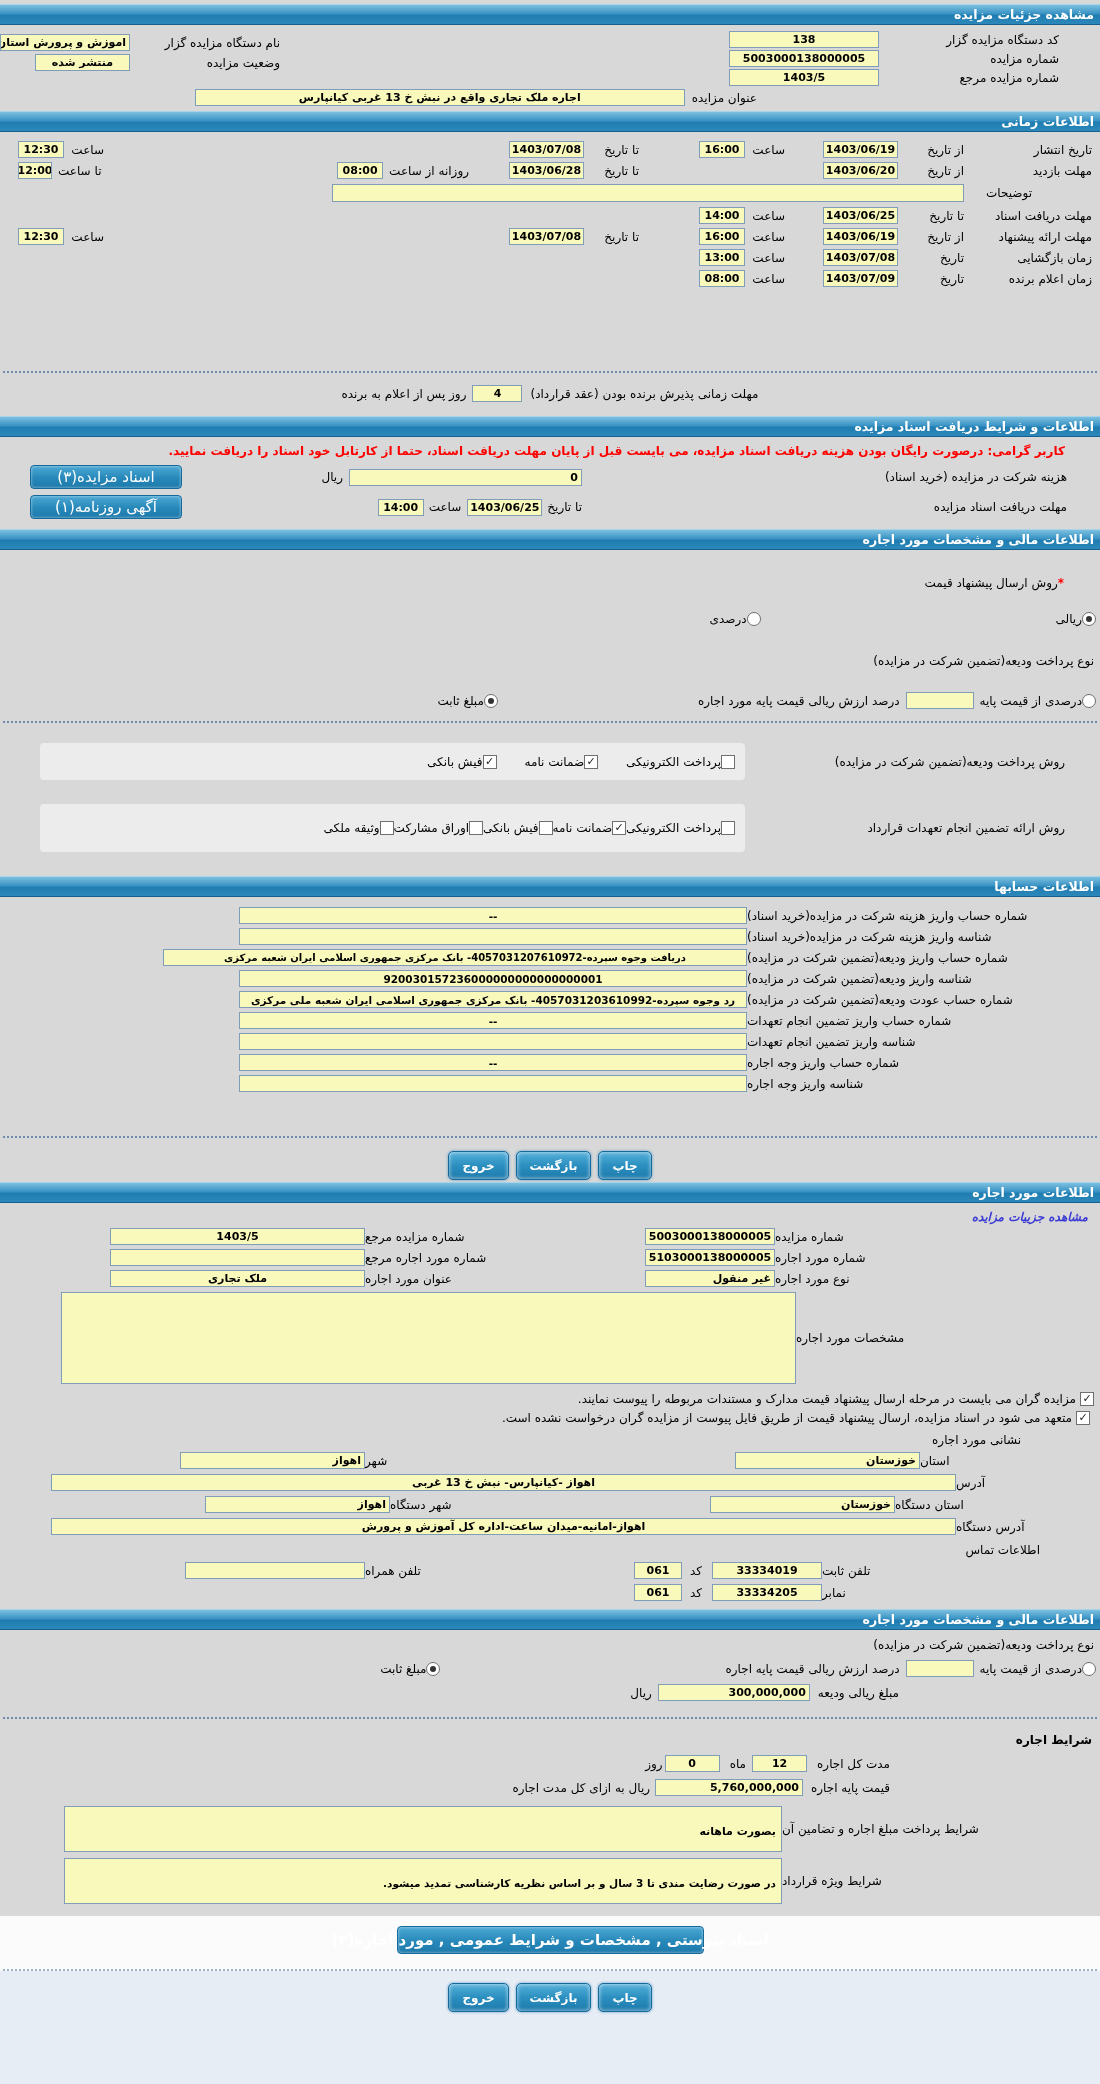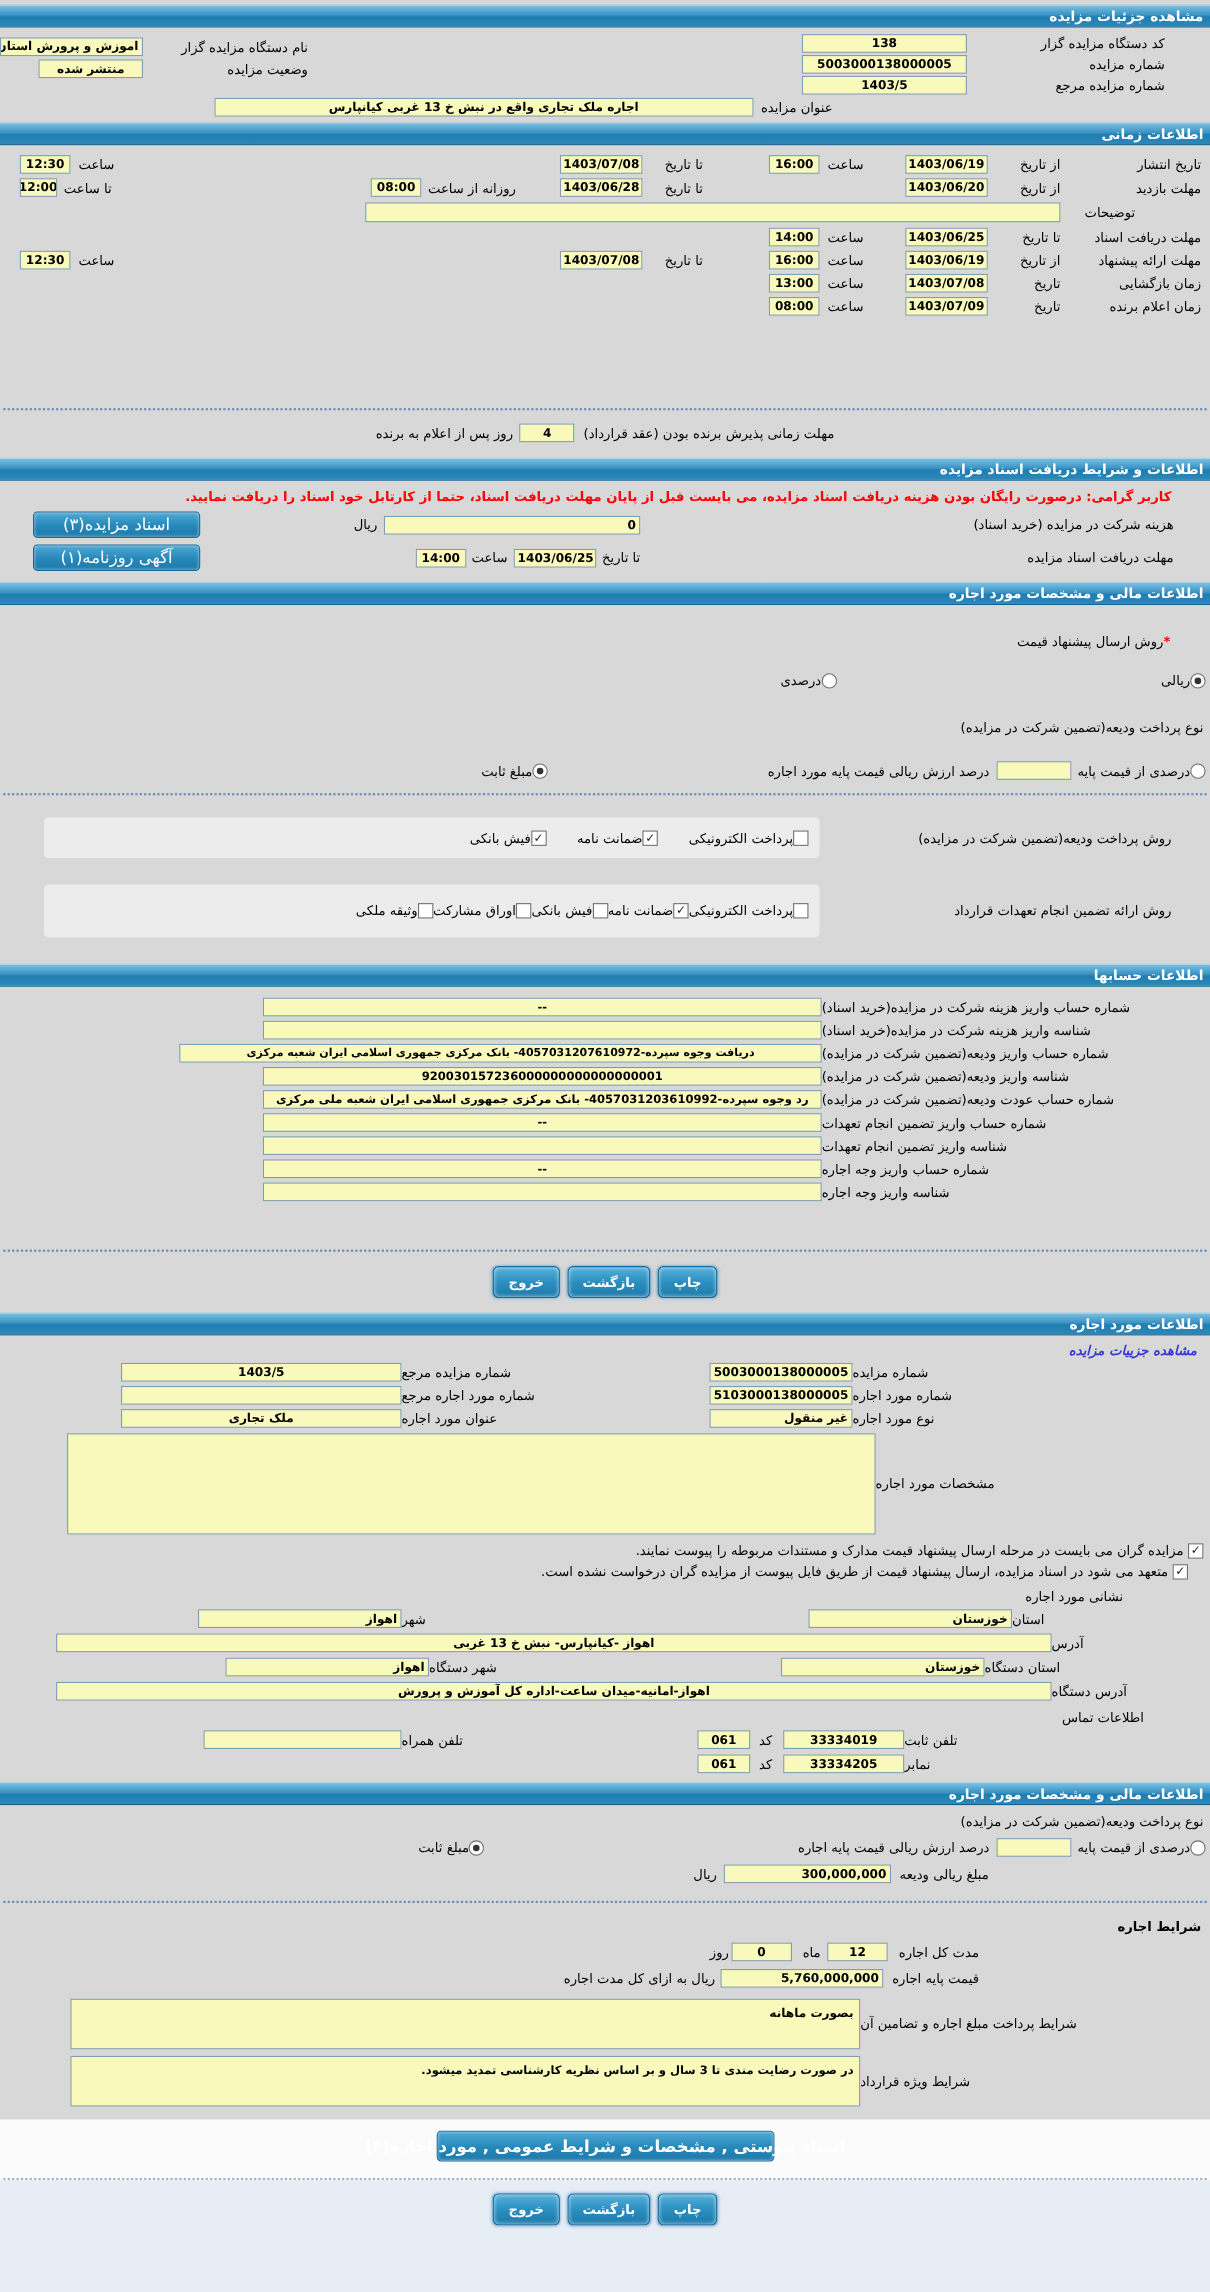--- a/index.html
+++ b/index.html
@@ -12,21 +12,21 @@
        border-top:1px solid #a8d4ea;border-bottom:1px solid #16608e;
        color:#fff;font-weight:bold;font-size:12.5px}
   .r{display:flex;align-items:center;direction:rtl}
   .lbl{font-size:12px;color:#000;white-space:nowrap}
   .lbl.hug{text-align:left}
   .f{background:#f9f9bc;border:1px solid #7f9db9;height:17px;box-sizing:border-box;
      display:flex;align-items:center;justify-content:center;
      font-size:11px;font-weight:bold;white-space:nowrap;overflow:hidden;padding:0 3px;direction:rtl}
   .f.fr{justify-content:flex-start}
   .ta{background:#f9f9bc;border:1px solid #7f9db9;box-sizing:border-box;direction:rtl;text-align:right;
-      font-size:11px;font-weight:bold;padding:6px 5px;overflow:hidden}
+      font-size:11px;font-weight:bold;padding:18px 5px;overflow:hidden}
   .dots{border-top:2px dotted #6d8cae;height:0;margin:0 3px}
   .sp{flex:1}
   .cb{width:12px;height:12px;border:1px solid #6f6f6f;background:#fff;display:inline-flex;
       align-items:center;justify-content:center;flex:none;font-size:11px;line-height:1}
   .cb.on::after{content:"\2713";color:#222;font-weight:bold;margin-top:-1px}
   .rb{width:12px;height:12px;border:1px solid #6f6f6f;border-radius:50%;background:#fff;
       display:inline-flex;align-items:center;justify-content:center;flex:none}
   .rb.on::after{content:"";width:6px;height:6px;border-radius:50%;background:#333}
   .btnp{display:inline-flex;align-items:center;justify-content:center;height:27px;padding:0 13px;
       background:linear-gradient(180deg,#55b0da 0%,#2b8fc0 50%,#1d7aab 100%);
@@ -321,21 +321,21 @@
 
   <div style="height:42px"></div>
   <div class="dots"></div>
 
   <div class="btns" style="margin-top:13px">
     <span class="btnp">چاپ</span>
     <span class="btnp">بازگشت</span>
     <span class="btnp">خروج</span>
   </div>
 
-  <div class="bar" style="margin-top:13px">
+  <div class="bar" style="margin-top:2px">
     <span>اطلاعات مورد اجاره</span>
   </div>
 
   <div class="r" style="padding:7px 12px 0 0;justify-content:flex-start">
     <span class="link">مشاهده جزییات مزایده</span>
   </div>
 
   <div class="r" style="padding:4px 0 0">
     <div class="r" style="width:520px;padding-right:200px;box-sizing:border-box">
       <span class="lbl hug" style="width:125px">شماره مزایده</span>
@@ -370,21 +370,21 @@
   <div class="r" style="padding:5px 14px 0 0;align-items:center">
     <span class="lbl hug" style="width:290px">مشخصات مورد اجاره</span>
     <div class="ta" style="width:735px;height:92px"></div>
   </div>
 
   <div class="r" style="padding:8px 6px 0 0">
     <span class="cb on"></span>
     <span style="width:4px"></span>
     <span class="lbl">مزایده گران می بایست در مرحله ارسال پیشنهاد قیمت مدارک و مستندات مربوطه را پیوست نمایند.</span>
   </div>
-  <div class="r" style="padding:5px 20px 0 0">
+  <div class="r" style="padding:5px 10px 0 0">
     <span class="cb on"></span>
     <span style="width:4px"></span>
     <span class="lbl">متعهد می شود در اسناد مزایده، ارسال پیشنهاد قیمت از طریق فایل پیوست از مزایده گران درخواست نشده است.</span>
   </div>
 
   <div class="r" style="padding:8px 79px 0 0">
     <span class="h2">نشانی مورد اجاره</span>
   </div>
   <div class="r" style="padding:5px 0 0">
     <div class="r" style="width:520px;padding-right:95px;box-sizing:border-box">

